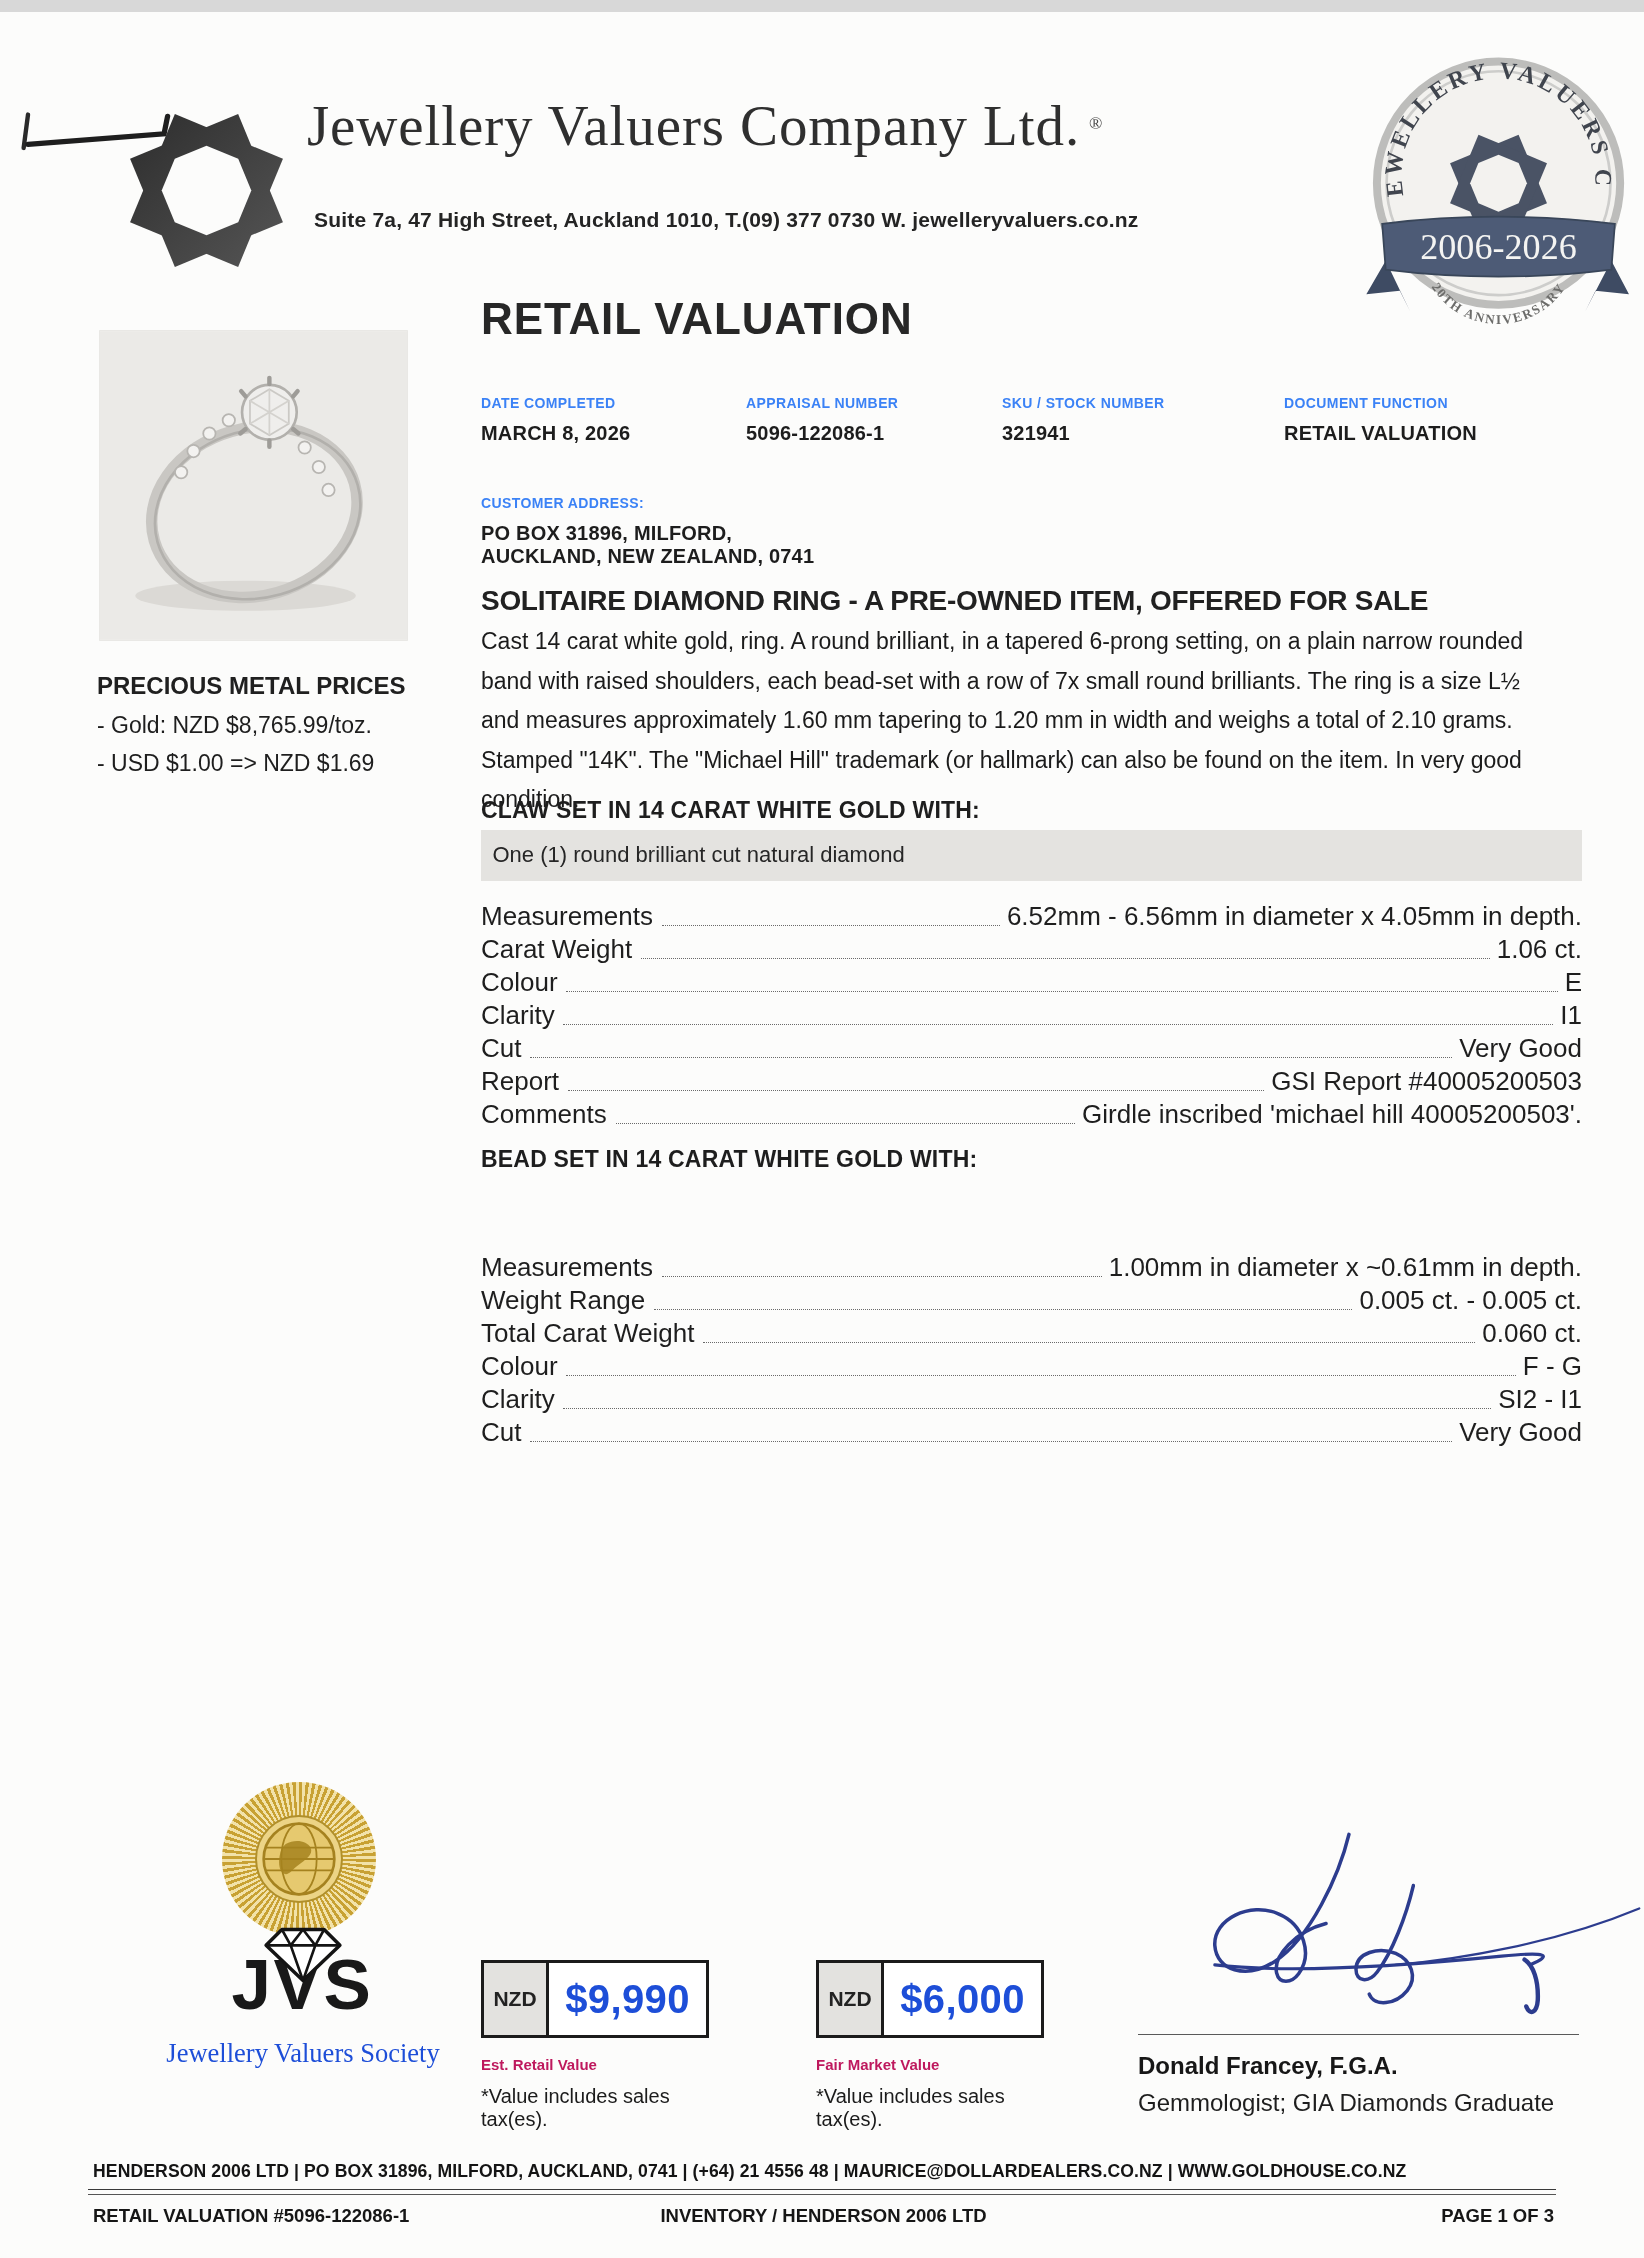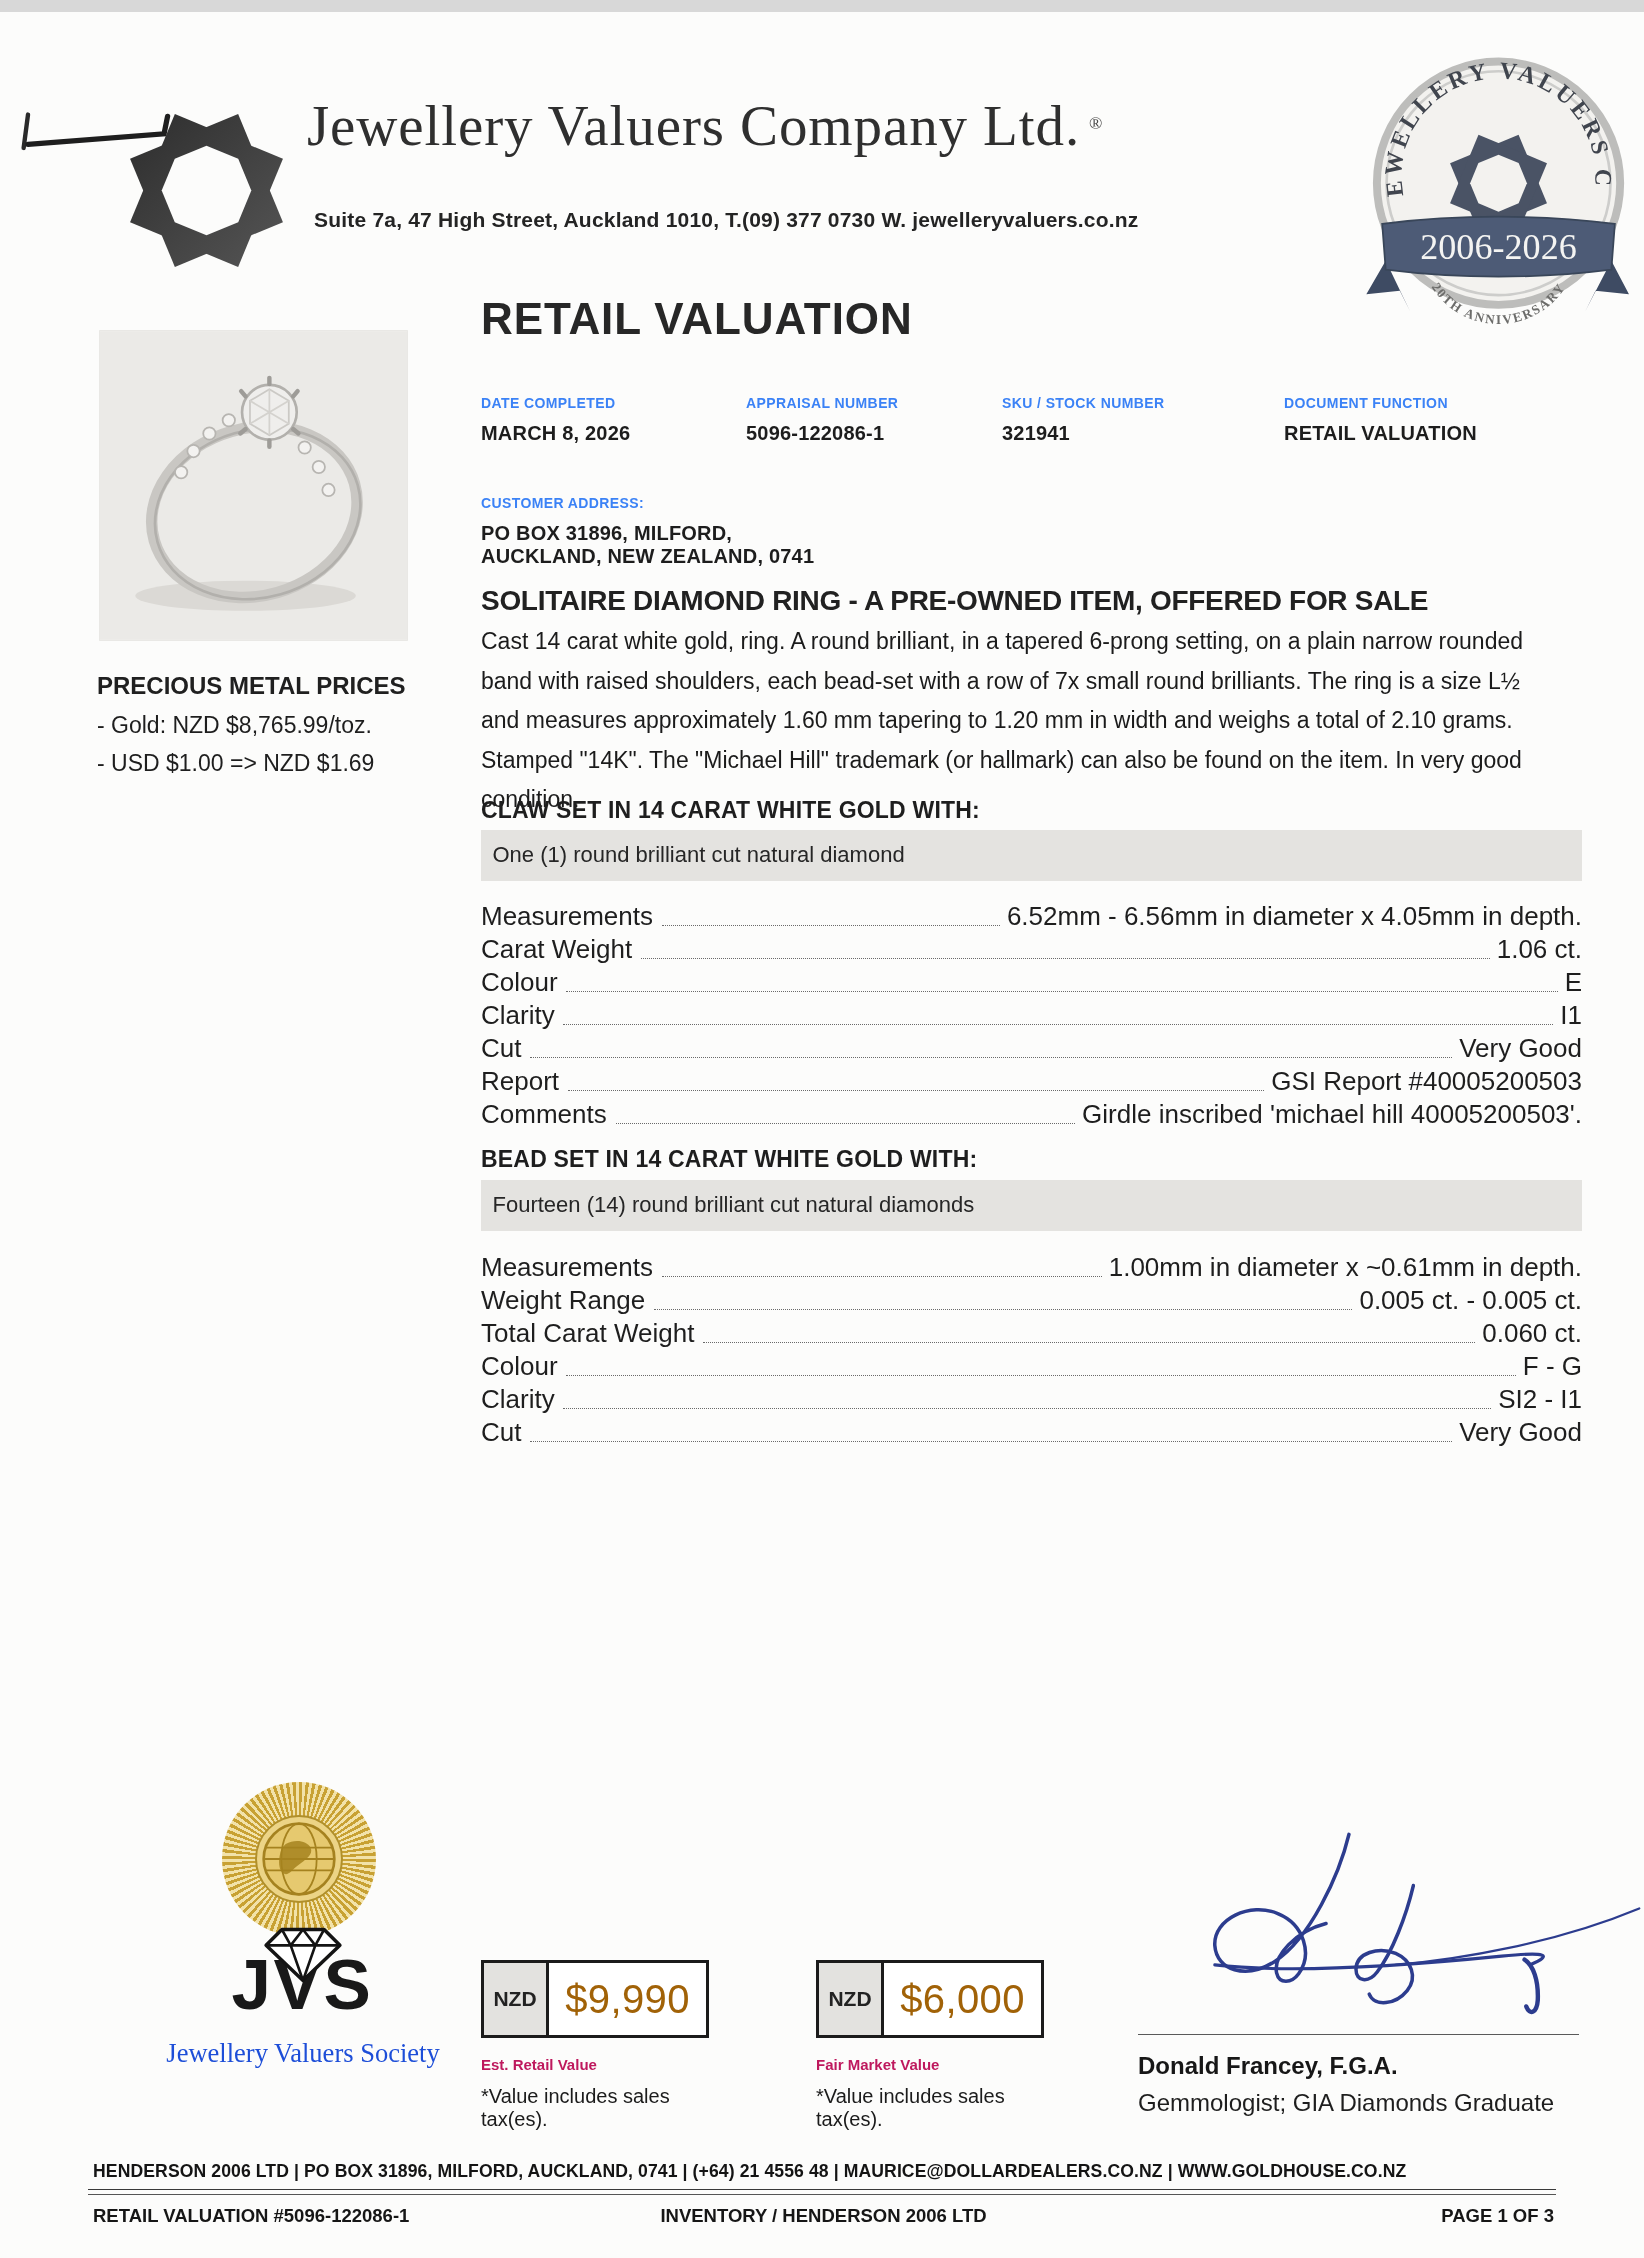--- a/index.html
+++ b/index.html
@@ -55,21 +55,21 @@
   .jvs-text{font-size:71px;font-weight:900;letter-spacing:2.6px;color:#191919;line-height:1;}
   .jvs-diamond{position:absolute;left:50%;top:-23px;transform:translateX(-50%);width:81px;height:58px;}
   .jvs-society{left:131px;top:2026px;width:344px;text-align:center;
     font-family:"Liberation Serif",serif;font-size:26.5px;color:#1d4ed8;}
 
   .value-box{width:228px;}
   .vb-frame{display:flex;border:3.5px solid #1b1b1b;height:72px;background:#fff;}
   .vb-cur{width:62px;background:#e3e2df;border-right:3.5px solid #1b1b1b;display:flex;
     align-items:center;justify-content:center;font-size:21px;font-weight:700;color:#222;}
   .vb-amt{flex:1;display:flex;align-items:center;justify-content:center;
-    font-size:40px;font-weight:400;color:#a16207;letter-spacing:0.4px;}
+    font-size:40px;font-weight:700;color:#1d4ed8;letter-spacing:0.4px;}
   .vb-label{margin-top:17.6px;font-size:15px;font-weight:700;color:#be185d;}
   .vb-note{margin-top:12.4px;font-size:20px;font-weight:400;color:#1b1b1b;}
   .vbox1{left:481px;top:1948px;} .vbox2{left:816px;top:1948px;}
 
   .signature-svg{left:1131px;top:1810px;width:510px;height:210px;}
   .sig-line{left:1138px;top:2022px;width:441px;border-top:1.8px solid #5a5a5a;}
   .sig-name{left:1138px;top:2040px;font-size:24px;font-weight:700;color:#171717;}
   .sig-title{left:1138px;top:2077px;font-size:24px;color:#1e1e1e;}
 
   
@@ -232,21 +232,20 @@
           <span class="spec-value">GSI Report #40005200503</span>
         </div>
       <div class="spec-row">
           <span class="spec-label">Comments</span>
           <span class="spec-leader"></span>
           <span class="spec-value">Girdle inscribed 'michael hill 40005200503'.</span>
         </div>
     </div>
 
     <h2 class="sec-h sec-bead-h">BEAD SET IN 14 CARAT WHITE GOLD WITH:</h2>
-    <div class="hl-bar bar-bead">Fourteen (14) round brilliant cut natural diamonds</div>
     <div class="rows-bead">
       <div class="spec-row">
           <span class="spec-label">Measurements</span>
           <span class="spec-leader"></span>
           <span class="spec-value">1.00mm in diameter x ~0.61mm in depth.</span>
         </div>
       <div class="spec-row">
           <span class="spec-label">Weight Range</span>
           <span class="spec-leader"></span>
           <span class="spec-value">0.005 ct. - 0.005 ct.</span>

